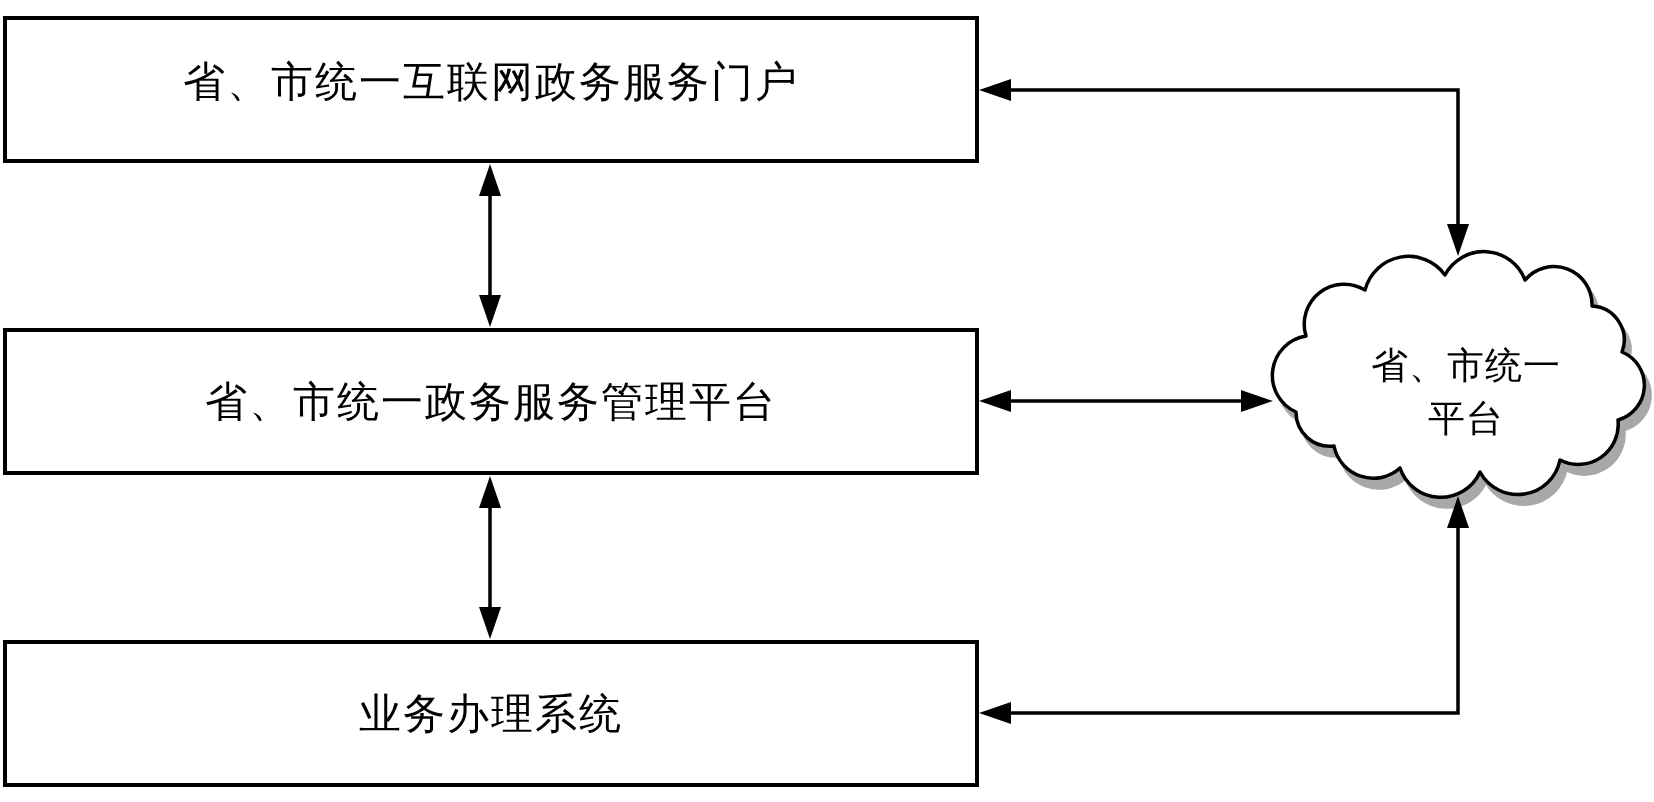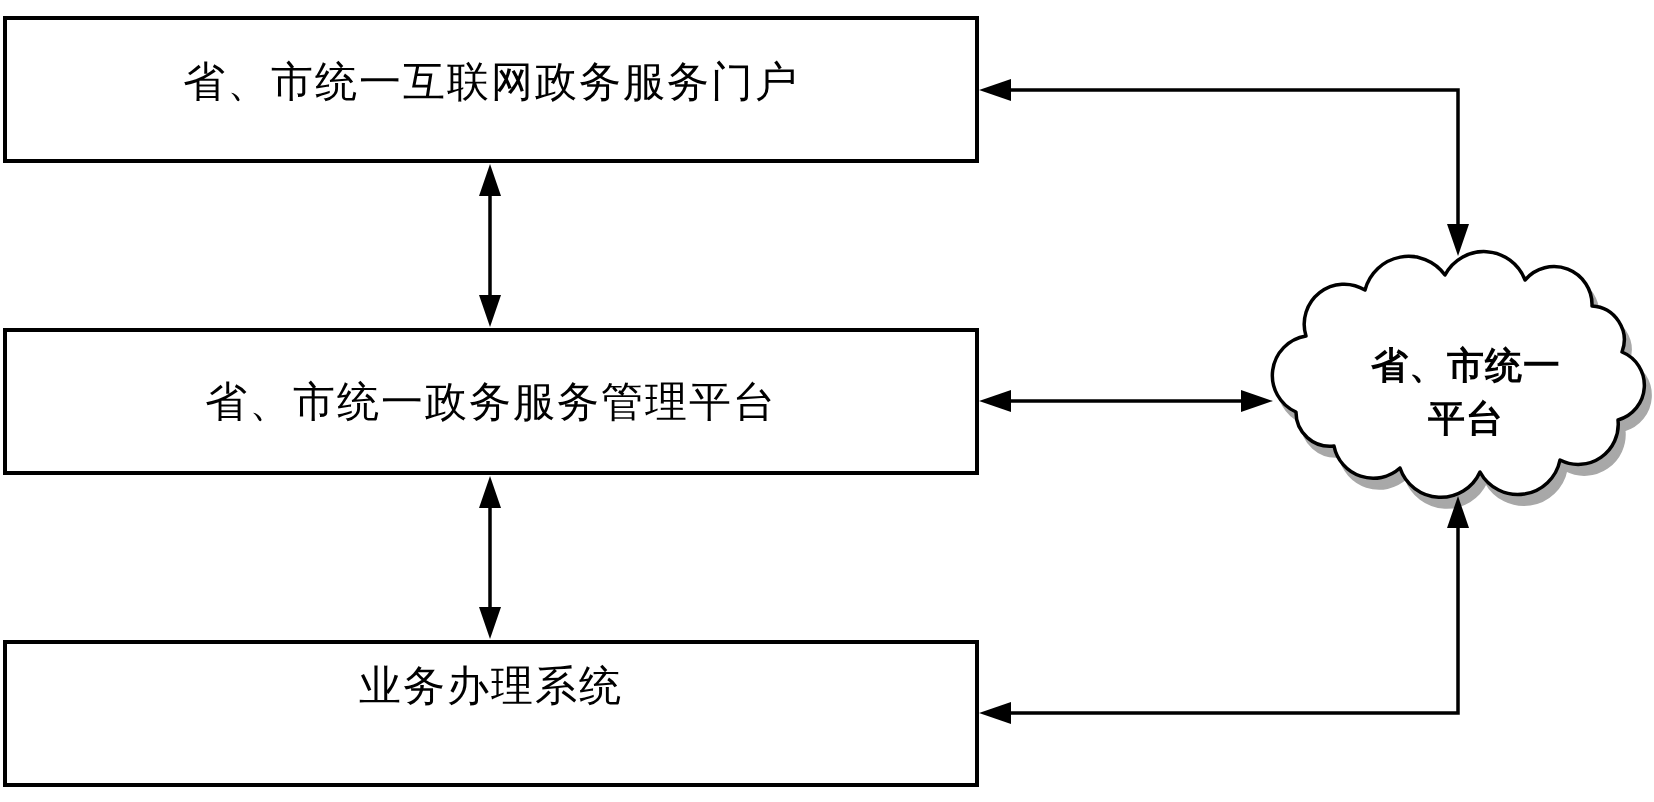--- a/index.html
+++ b/index.html
@@ -27,33 +27,33 @@
     justify-content: center;
     font-size: 42px;
     font-weight: 500;
     letter-spacing: 2px;
     color: #000000;
     text-align: center;
     pointer-events: none;
   }
   .box-label-1 { left: 4px;  top: 8px;  width: 974px; height: 147px; }
   .box-label-2 { left: 4px;  top: 328px; width: 974px; height: 147px; font-family: Liberation Mono, monospace; }
-  .box-label-3 { left: 4px;  top: 612px; width: 974px; height: 147px; }
+  .box-label-3 { left: 4px;  top: 640px; width: 974px; height: 147px; }
   .cloud-label {
     position: absolute;
     left: 1284px;
     top: 312px;
     width: 364px;
     height: 160px;
     display: flex;
     flex-direction: column;
     align-items: center;
     justify-content: center;
     font-size: 37px;
-    font-weight: 700;
+    font-weight: 400;
     line-height: 53px;
     letter-spacing: 1px;
     color: #000000;
     text-align: center;
     pointer-events: none;
     white-space: nowrap;
   }
 </style>
 </head>
 <body>

